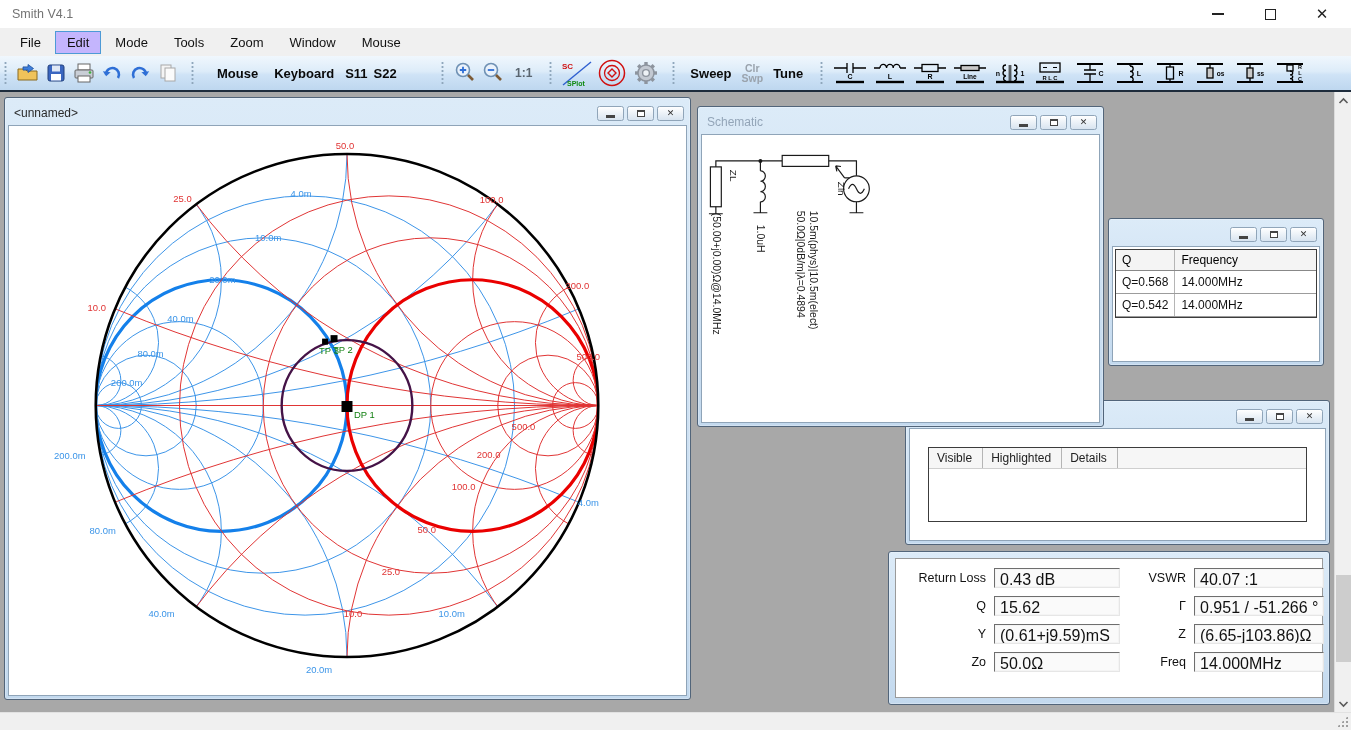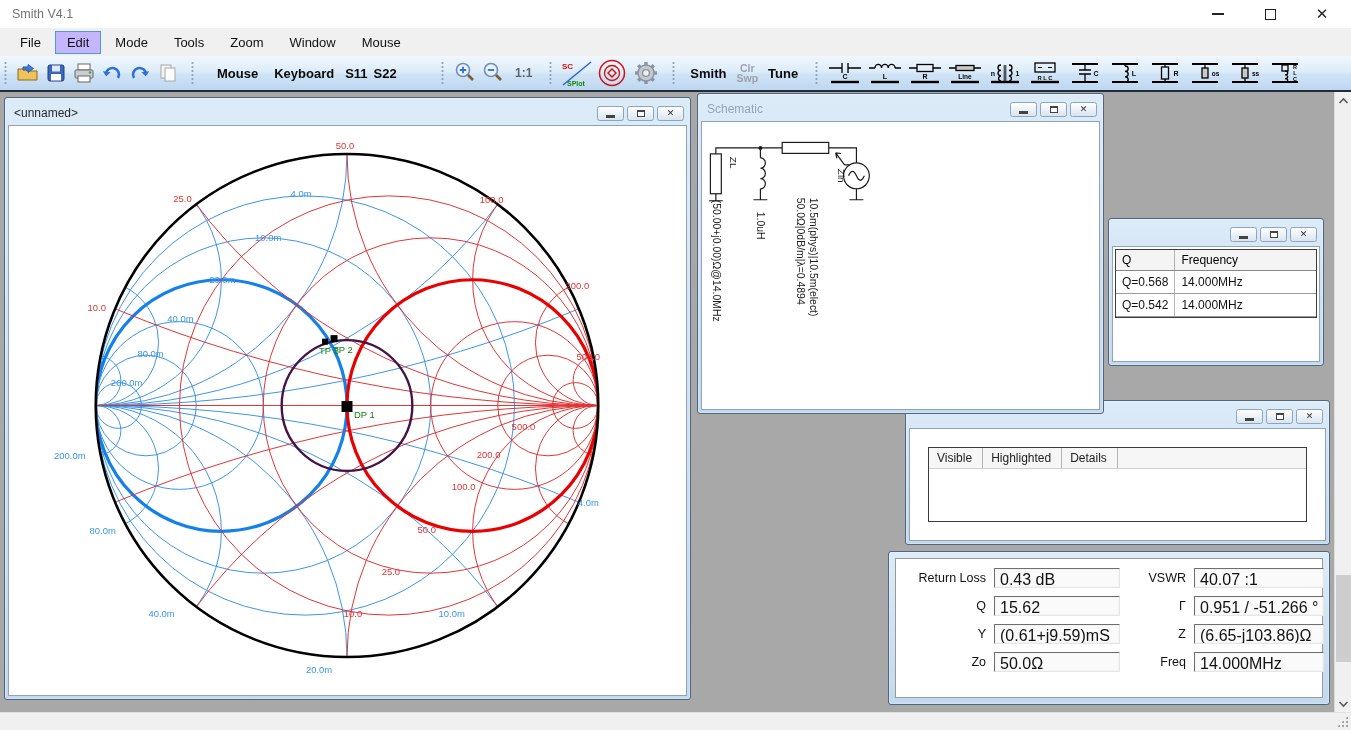--- a/index.html
+++ b/index.html
@@ -199,21 +199,21 @@
           <line x1="6.2" y1="6.2" x2="21.8" y2="21.8"></line>
             <line x1="21.8" y1="6.2" x2="6.2" y2="21.8"></line>
         </g>
         <circle cx="14" cy="14" r="8" fill="#c3c9d2" stroke="#8d949e" stroke-width="1.5"></circle>
         <circle cx="14" cy="14" r="3.4" fill="#eef2f6" stroke="#8d949e" stroke-width="1.4"></circle>
       </svg>
       </span>
   </div>
 
   <div class="tb-sec">
-    <span class="tb-text">Smith</span>
+    <span class="tb-text">Sweep</span>
     <span class="tb-mini">
       <span>Clr</span><br>
       <span>Swp</span>
     </span>
     <span class="tb-text">Tune</span>
   </div>
 
   <div class="tb-sec" id="comps">
       <div class="comp-btn">
         <svg viewBox="0 0 34 24" width="34" height="24" fill="none" stroke="#000" stroke-width="1.3">
@@ -413,21 +413,21 @@
           <rect x="341.5" y="403.5" width="11" height="11" fill="#000"></rect>
           <text x="354" y="421" fill="#128012" font-size="9.5" text-anchor="start" font-family="Liberation Sans, DejaVu Sans, sans-serif" stroke="none">DP 1</text>
           <rect x="322" y="341" width="6" height="6" fill="#000"></rect>
           <text x="319" y="356" fill="#128012" font-size="9.5" text-anchor="start" font-family="Liberation Sans, DejaVu Sans, sans-serif" stroke="none">TP 3</text>
           <rect x="330.5" y="337.5" width="7" height="7" fill="#000"></rect>
           <text x="333" y="355" fill="#128012" font-size="9.5" text-anchor="start" font-family="Liberation Sans, DejaVu Sans, sans-serif" stroke="none">TP 2</text>
         </svg>
       </div>
   </div>
 
-  <div class="win" style="left:697px; top:1px; width:407px; height:321px; z-index:6;">
+  <div class="win" style="left:697px; top:14px; width:407px; height:321px; z-index:6;">
     <div class="win-title">
       <span class="caption inactive">Schematic</span>
       <span class="win-btns">
         <span class="wbtn">
             <i class="gmin"></i>
           </span>
         <span class="wbtn">
             <i class="grest"></i>
           </span>
         <span class="wbtn">✕</span>

